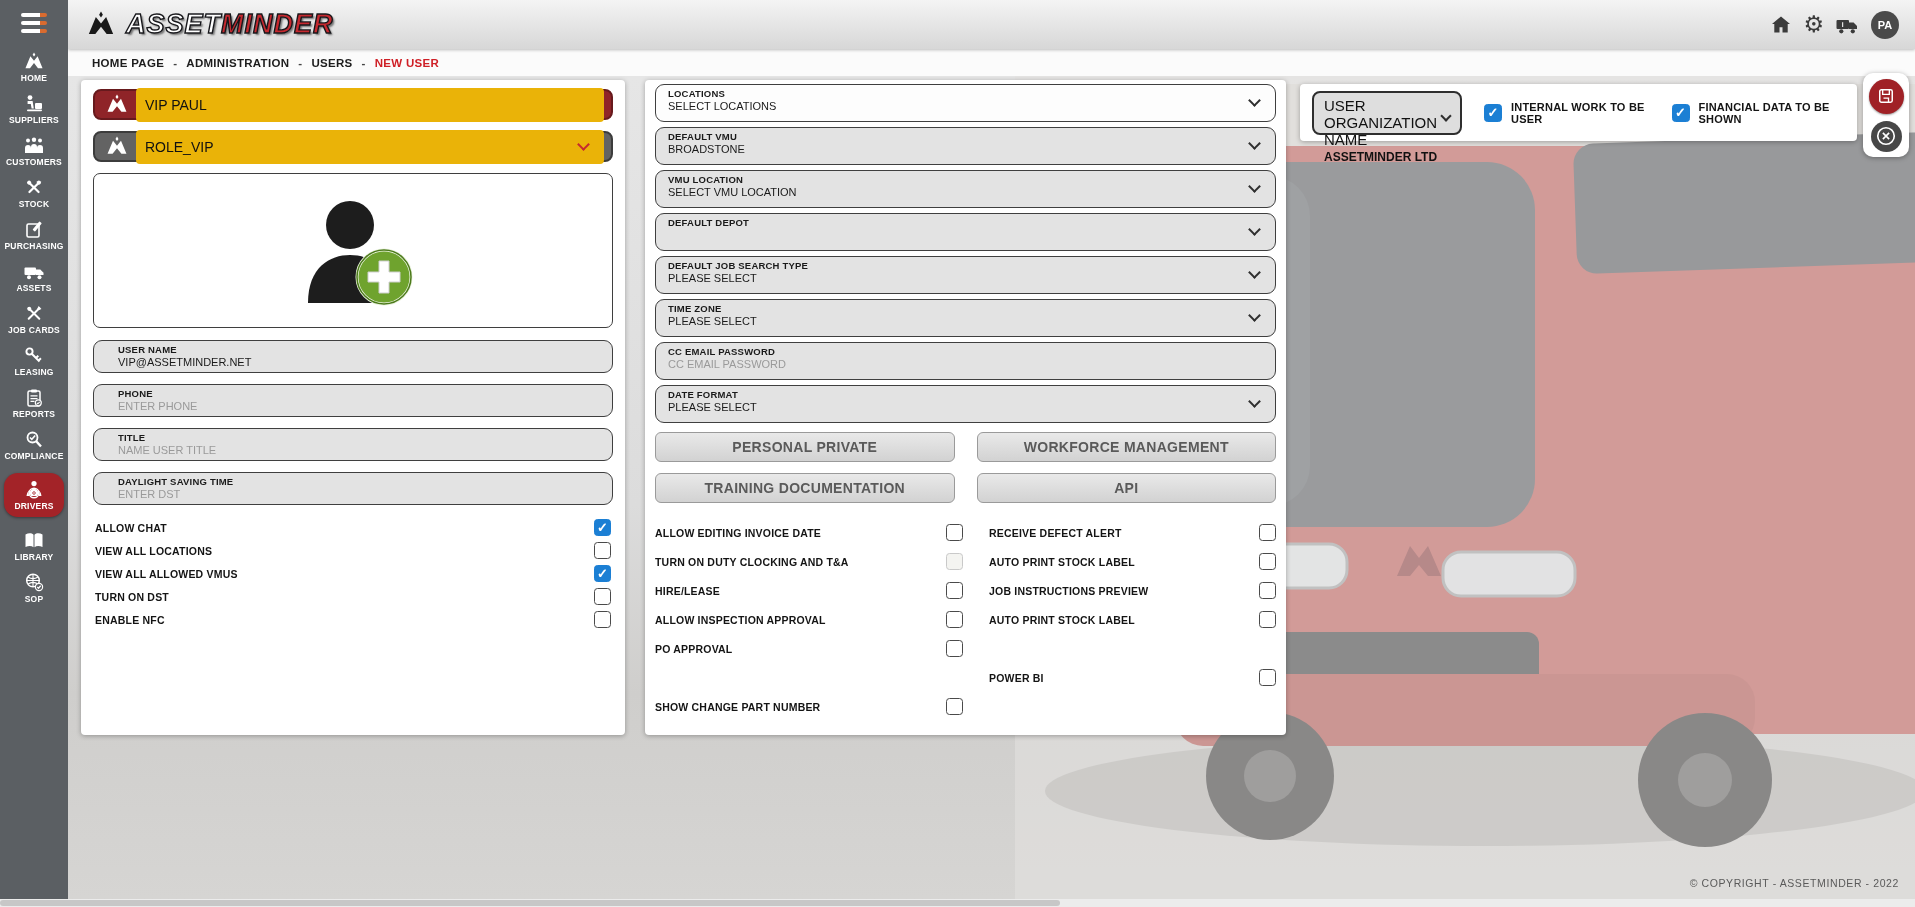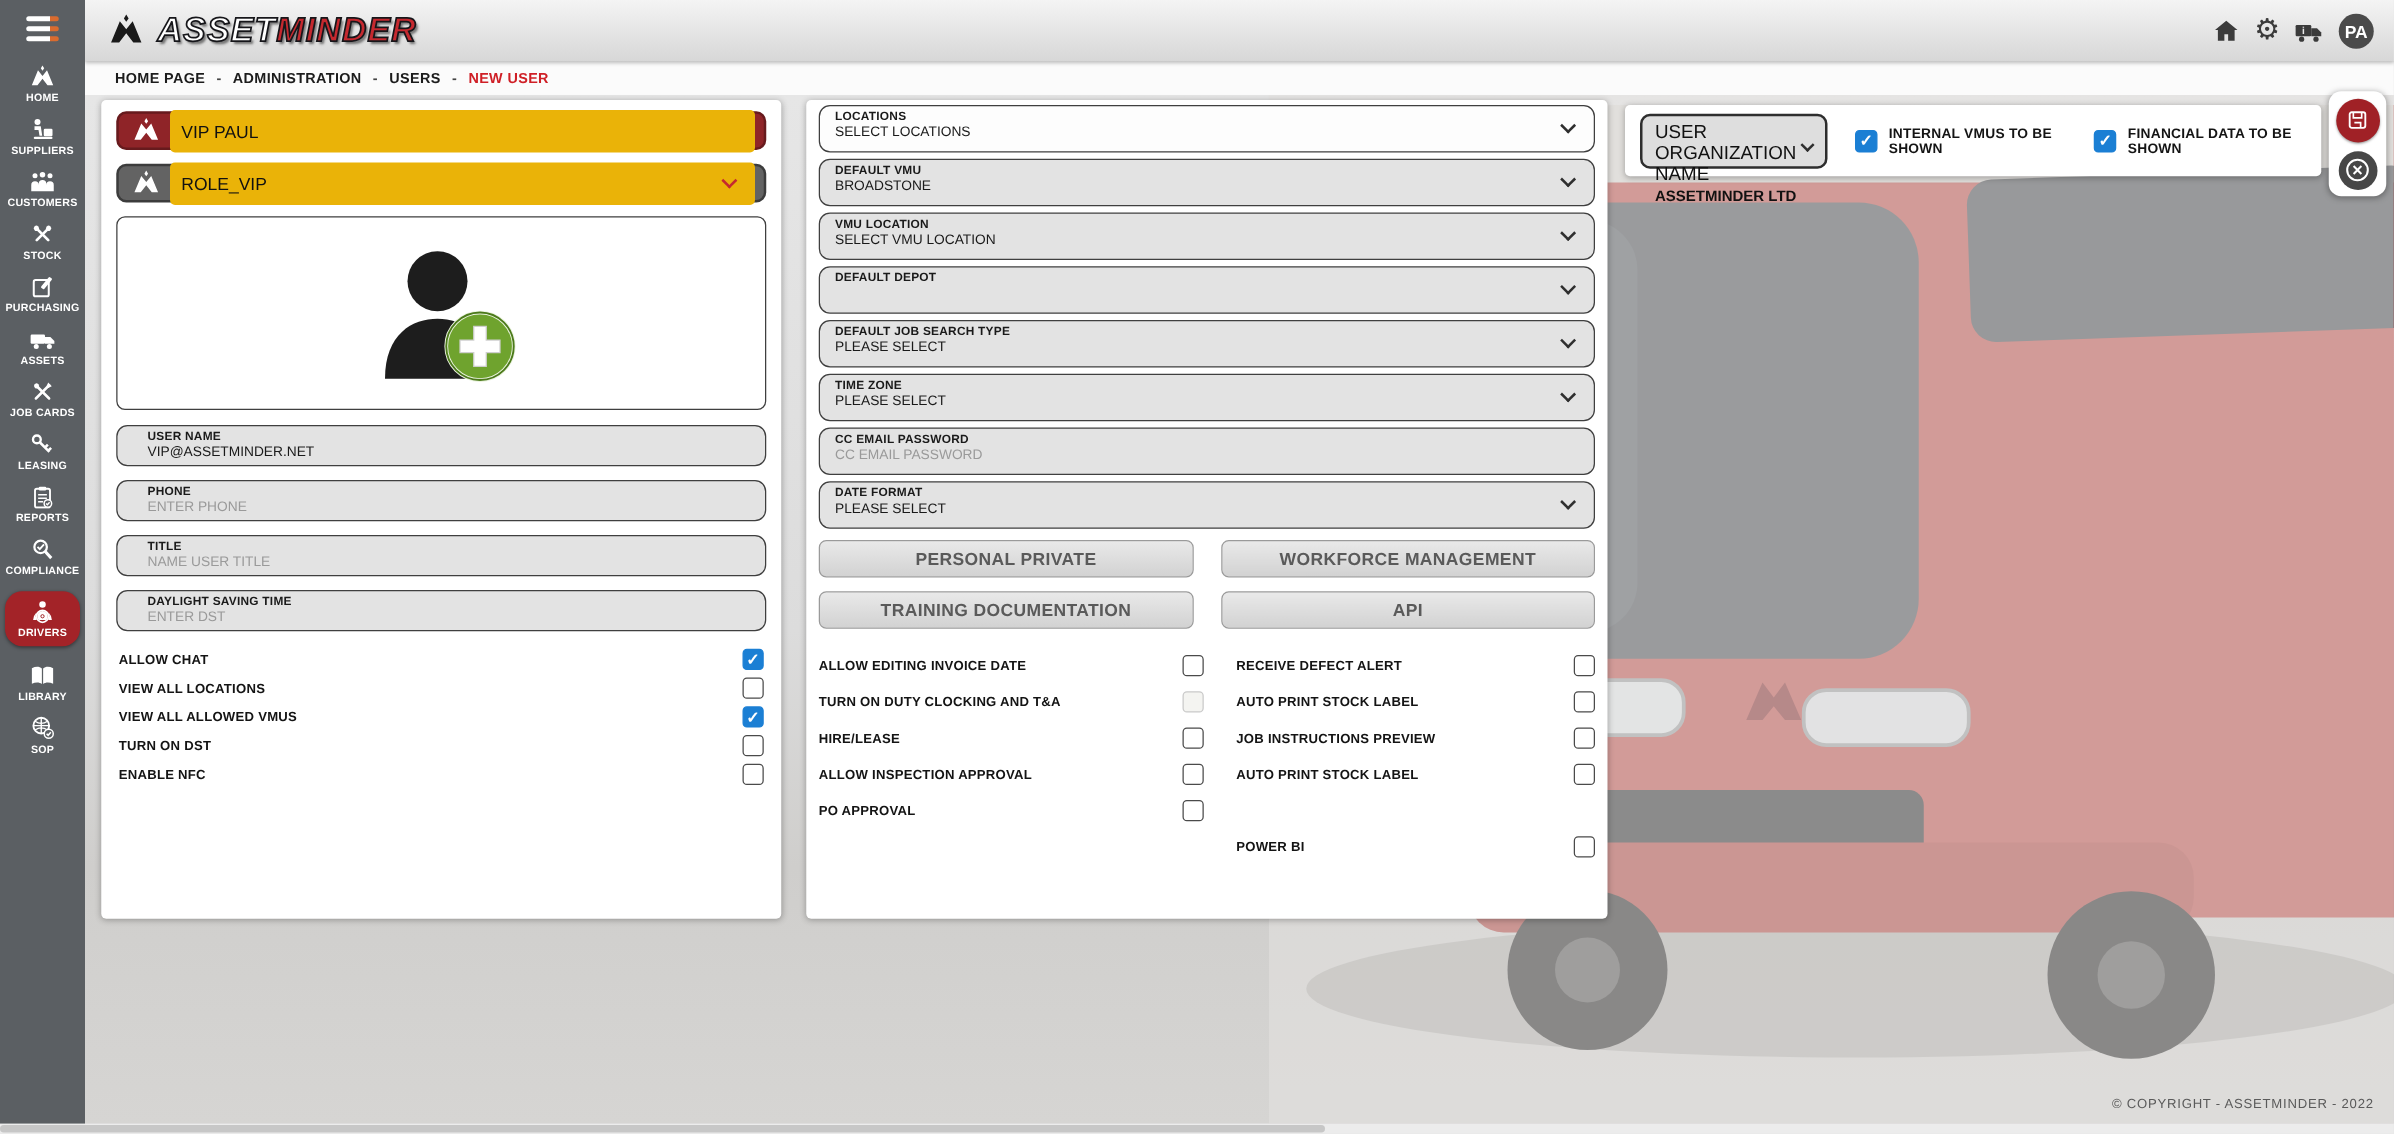--- a/index.html
+++ b/index.html
@@ -15,21 +15,21 @@
   .nav-item.active { background:#a32328; border-radius:14px; margin:7px 4px 8px 4px; height:44px; box-shadow:0 1px 3px rgba(0,0,0,.4); }
 
   
   .topbar { position:absolute; left:68px; top:0; width:1847px; height:49px; background:linear-gradient(180deg,#f4f4f4,#d7d7d7); box-shadow:0 1px 3px rgba(0,0,0,.25); z-index:4; display:flex; align-items:center; }
   .brand { display:flex; align-items:center; gap:10px; margin-left:18px; }
   .brand-text { font-size:27px; font-weight:900; font-style:italic; letter-spacing:1px; white-space:nowrap; }
   .brand-text .asset { color:#ffffff; -webkit-text-stroke:1.4px #16161a; text-shadow:2px 2px 2px rgba(0,0,0,.5); }
   .brand-text .minder { color:#c5292f; -webkit-text-stroke:1.4px #16161a; text-shadow:2px 2px 2px rgba(0,0,0,.5); }
   .topbar-icons { margin-left:auto; margin-right:16px; display:flex; align-items:center; gap:10px; }
   .topbar-icons .gear { font-size:23px; color:#3b3b3b; line-height:1; cursor:pointer; font-family:"DejaVu Sans", sans-serif; }
-  .avatar-badge { width:28px; height:28px; border-radius:50%; background:#4a4a4a; color:#fff; font-size:14px; font-weight:700; display:flex; align-items:center; justify-content:center; cursor:pointer; }
+  .avatar-badge { width:28px; height:28px; border-radius:50%; background:#4a4a4a; color:#fff; font-size:11px; font-weight:700; display:flex; align-items:center; justify-content:center; cursor:pointer; }
 
   
   .breadcrumb { position:absolute; left:68px; top:49px; width:1847px; height:27px; background:#fbfbfb; display:flex; align-items:center; padding-left:24px; font-size:11.5px; font-weight:700; color:#1c1c1c; letter-spacing:.3px; z-index:3; }
   .breadcrumb .sep { margin:0 9px; color:#444; }
   .breadcrumb .crumb { cursor:pointer; }
   .breadcrumb .current { color:#cf1f26; }
 
   
   .content { position:absolute; left:68px; top:76px; width:1847px; height:823px; background:linear-gradient(180deg,#e6e6e6 0%,#dcdcdc 52%,#cfcecc 75%,#d6d5d3 100%); overflow:hidden; z-index:1; }
   .bus-bg { position:absolute; right:0; top:0; }
@@ -451,32 +451,39 @@
       </div>
       <div class="cb-cell r"></div>
     </div>
     <div class="cb-row">
       <div class="cb-cell l"></div>
       <div class="cb-cell r">
         <span class="check-label">POWER BI</span>
         <span class="checkbox"></span>
       </div>
     </div>
+    <div class="cb-row">
+      <div class="cb-cell l">
+        <span class="check-label">SHOW CHANGE PART NUMBER</span>
+        <span class="checkbox"></span>
+      </div>
+      <div class="cb-cell r"></div>
+    </div>
   </div>
 </section>
 
 <section class="card org-card">
   <div class="org-dd">
     <div class="f-label">USER ORGANIZATION NAME</div>
     <div class="f-value">ASSETMINDER LTD</div>
     <span class="chev"></span>
   </div>
   <div class="org-check">
     <span class="checkbox checked"></span>
-    <span class="check-label">INTERNAL VMUS TO BE SHOWN</span>
+    <span class="check-label">INTERNAL WORK TO BE USER</span>
   </div>
   <div class="org-check">
     <span class="checkbox checked"></span>
     <span class="check-label">FINANCIAL DATA TO BE SHOWN</span>
   </div>
 </section>
 
 <div class="fab-strip">
   <div class="fab save">
     <svg width="20" height="20" viewBox="0 0 24 24">

